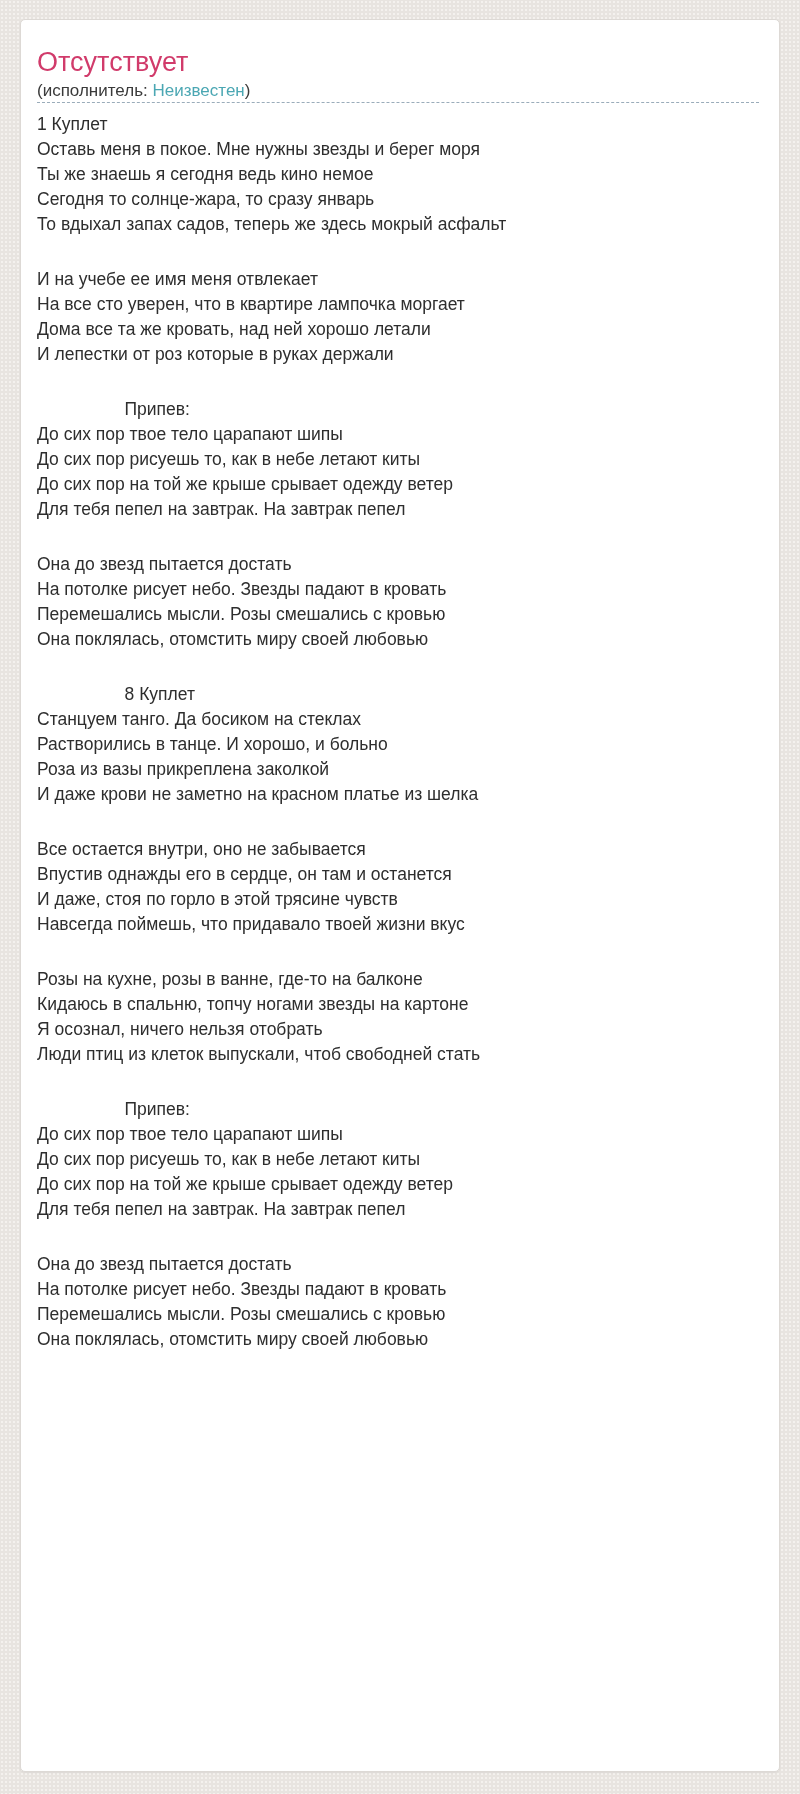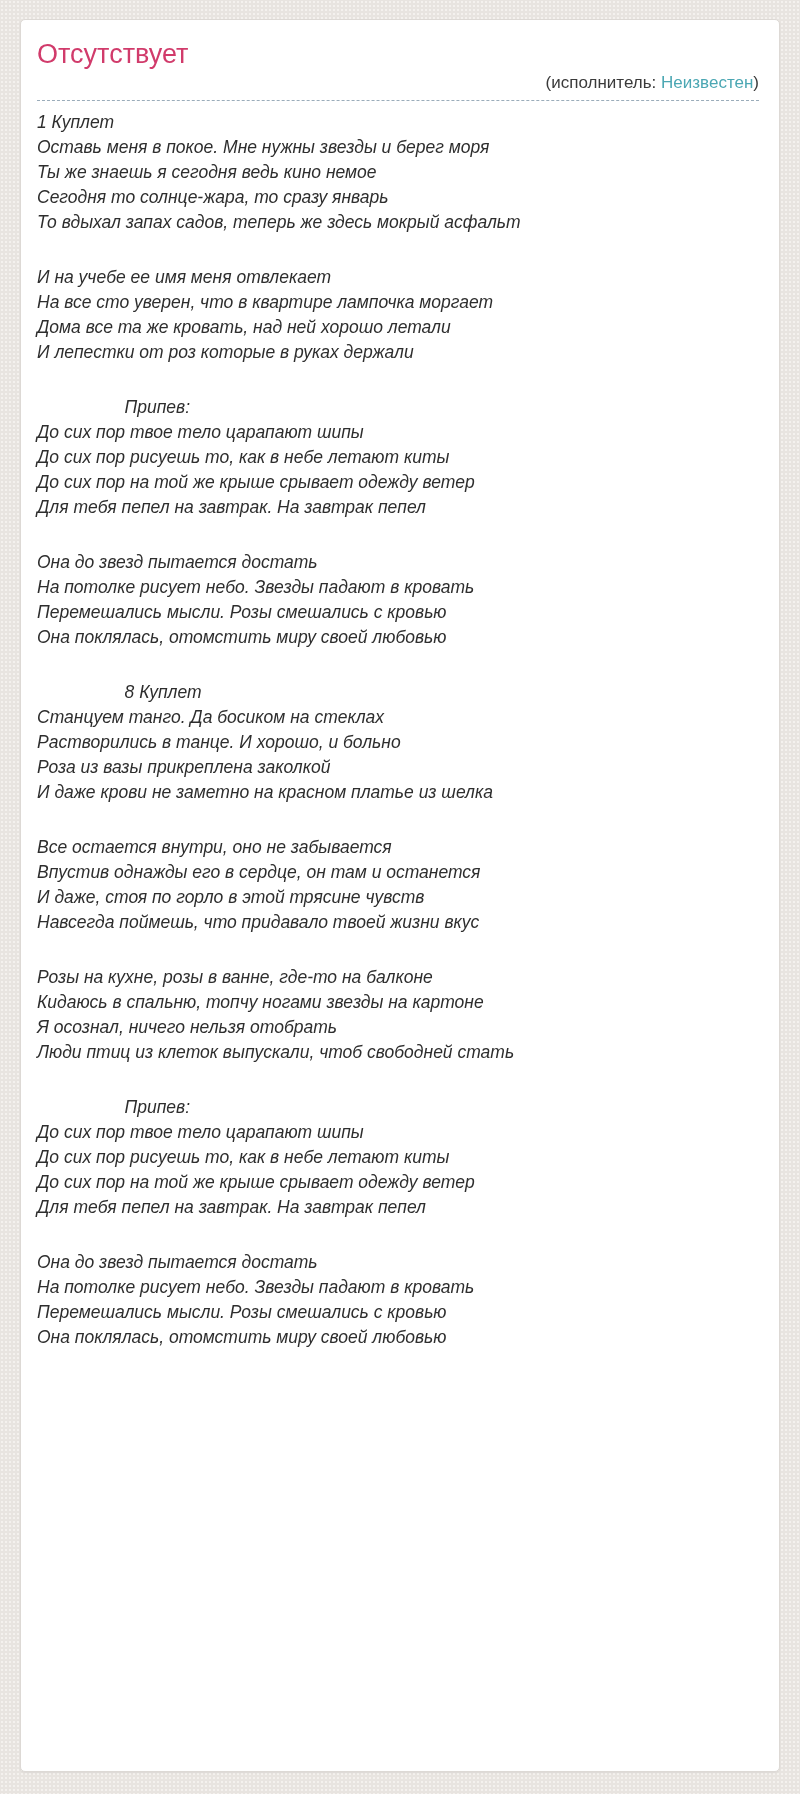--- a/index.html
+++ b/index.html
@@ -21,51 +21,50 @@
     width: 760px;
     height: 1753px;
     background: #ffffff;
     border: 1px solid #ddd9d5;
     border-radius: 5px;
     padding: 19px 20px 30px 16px;
     box-shadow: 0 1px 2px rgba(0,0,0,0.05);
   }
   .song-header {
     border-bottom: 1px dashed #9aacba;
-    padding-bottom: 6px;
+    padding-bottom: 0;
+    margin-top: 8px;
   }
   .song-title {
     margin: 0;
     font-size: 27px;
     line-height: 31px;
     font-weight: 400;
     color: #d13b6b;
   }
   .artist-line {
     margin-top: 2px;
     font-size: 17px;
     line-height: 22px;
     color: #3a3a3a;
-    text-align: right;
   }
   .artist-link {
     color: #4ba7b3;
     text-decoration: none;
     cursor: pointer;
   }
   .lyrics {
     margin-top: 9px;
     font-size: 17.5px;
     line-height: 25px;
     color: #2e2e2e;
   }
   .lyrics p {
     margin: 0 0 30px 0;
     white-space: pre-wrap;
-    font-style: italic;
   }
   .lyrics p:last-child {
     margin-bottom: 0;
   }
 </style>
 </head>
 <body>
 
 <div class="card">
   <div class="song-header">

